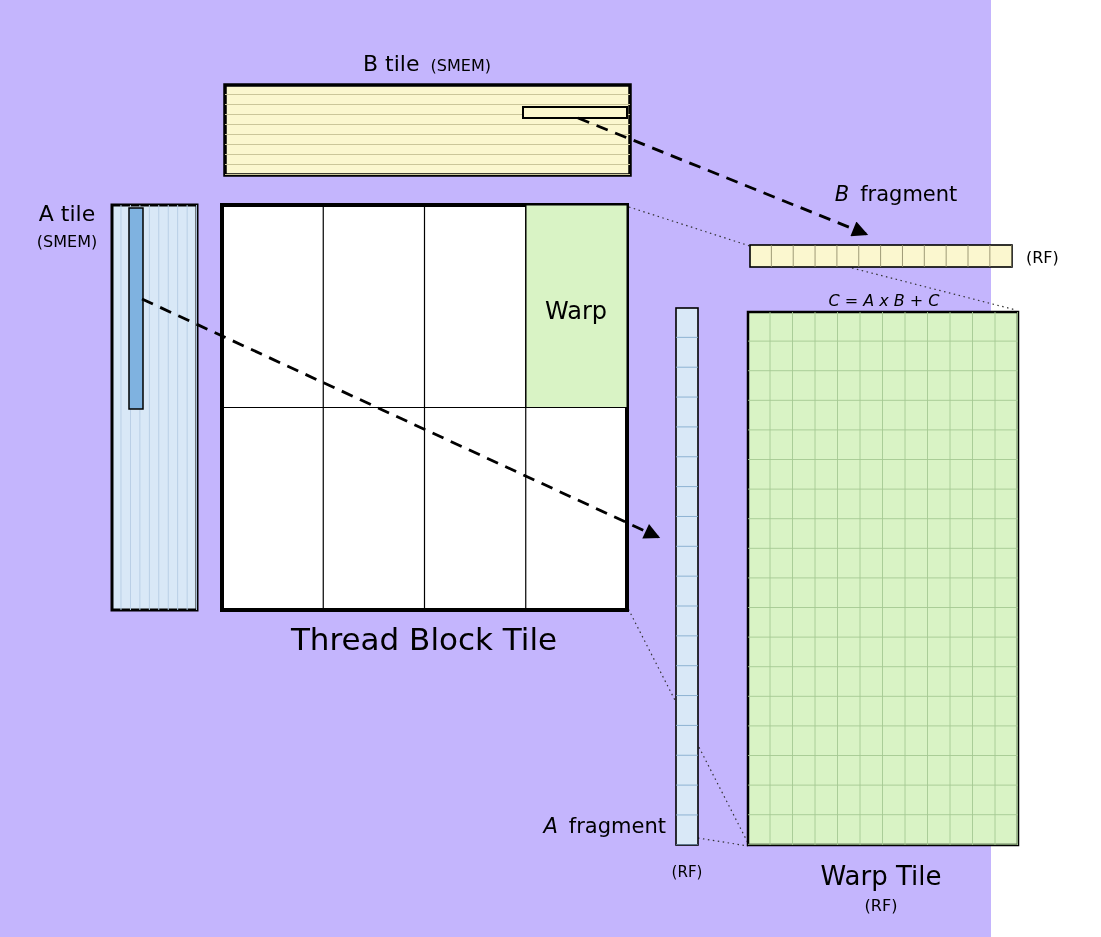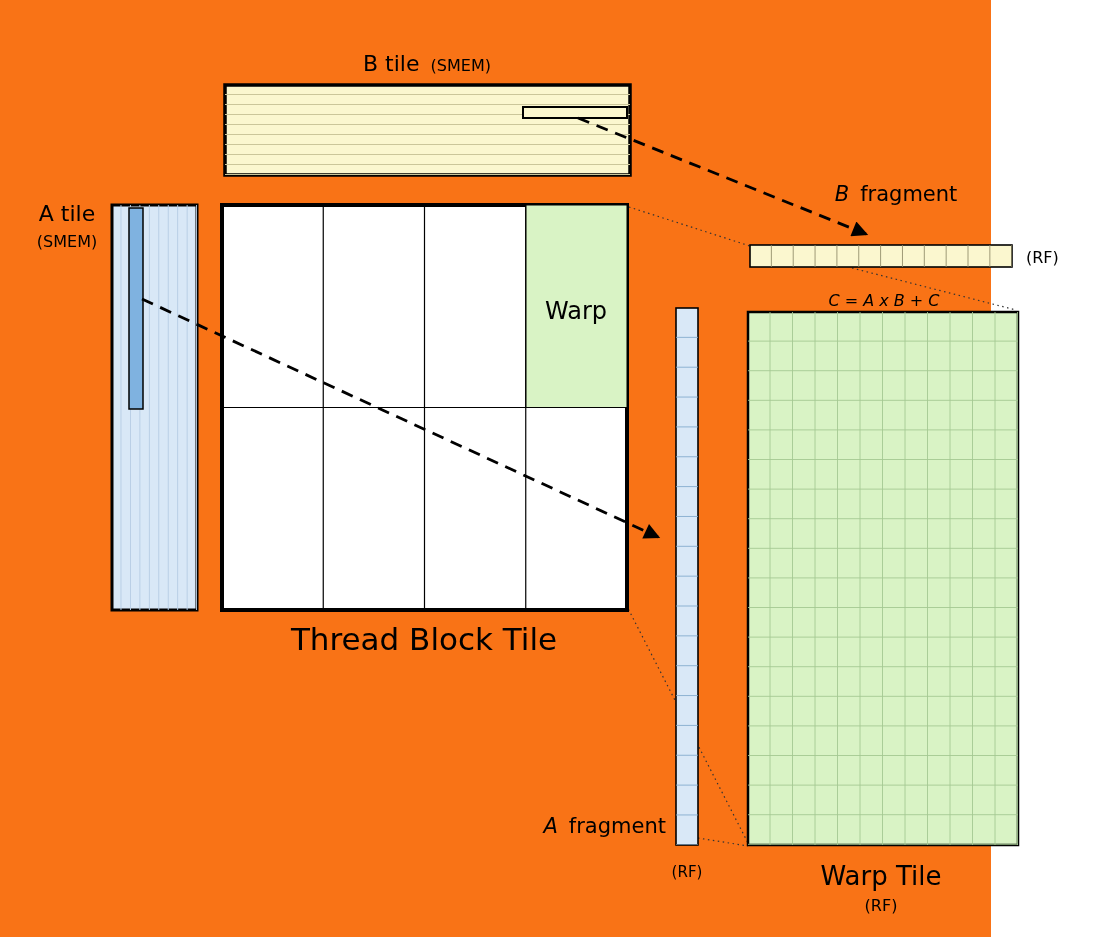--- a/index.html
+++ b/index.html
@@ -1,16 +1,16 @@
 <!DOCTYPE html>
 <html><head>
 <meta charset="utf-8">
 <style>
   html,body{margin:0;padding:0;background:#ffffff;}
-  .canvas{width:991px;height:937px;position:relative;background:#f97316;}
+  .canvas{width:991px;height:937px;position:relative;background:#c4b5fd;}
   svg text{font-family:"DejaVu Sans","Liberation Sans",sans-serif;fill:#000;}
   .f31{font-size:31px;}
   .f26{font-size:26px;}
   .f24{font-size:24px;}
   .f22{font-size:22px;}
   .f21{font-size:21px;}
   .f16{font-size:16px;}
   .f15{font-size:15px;}
   .it{font-style:italic;}
 </style>

